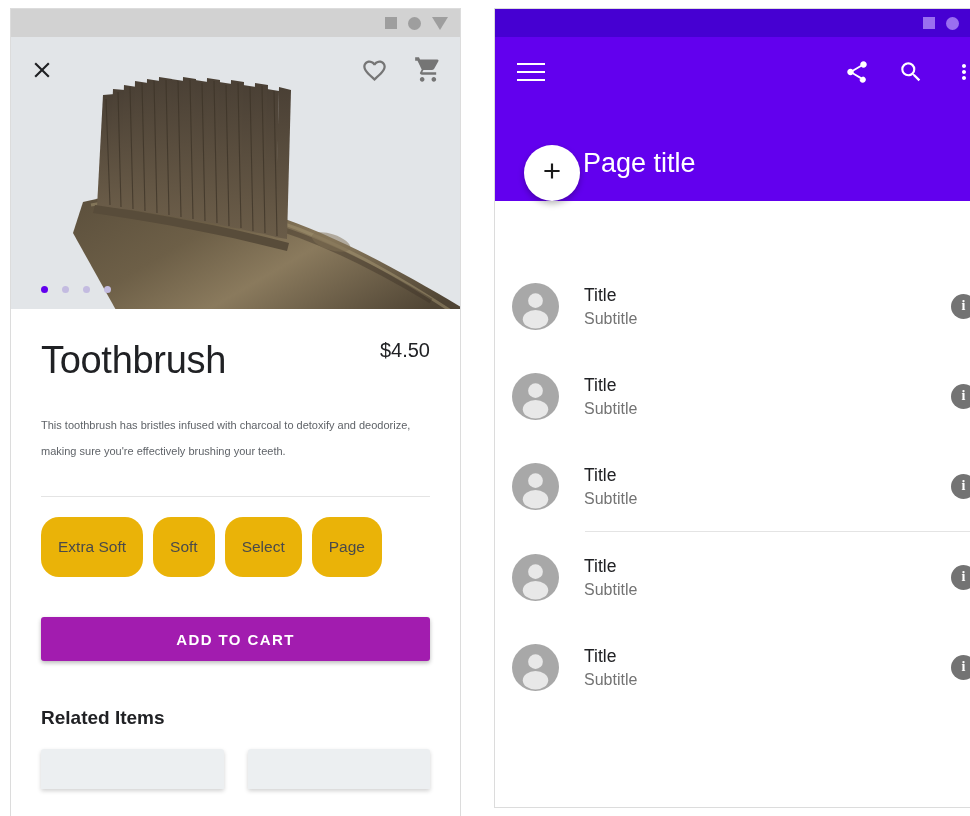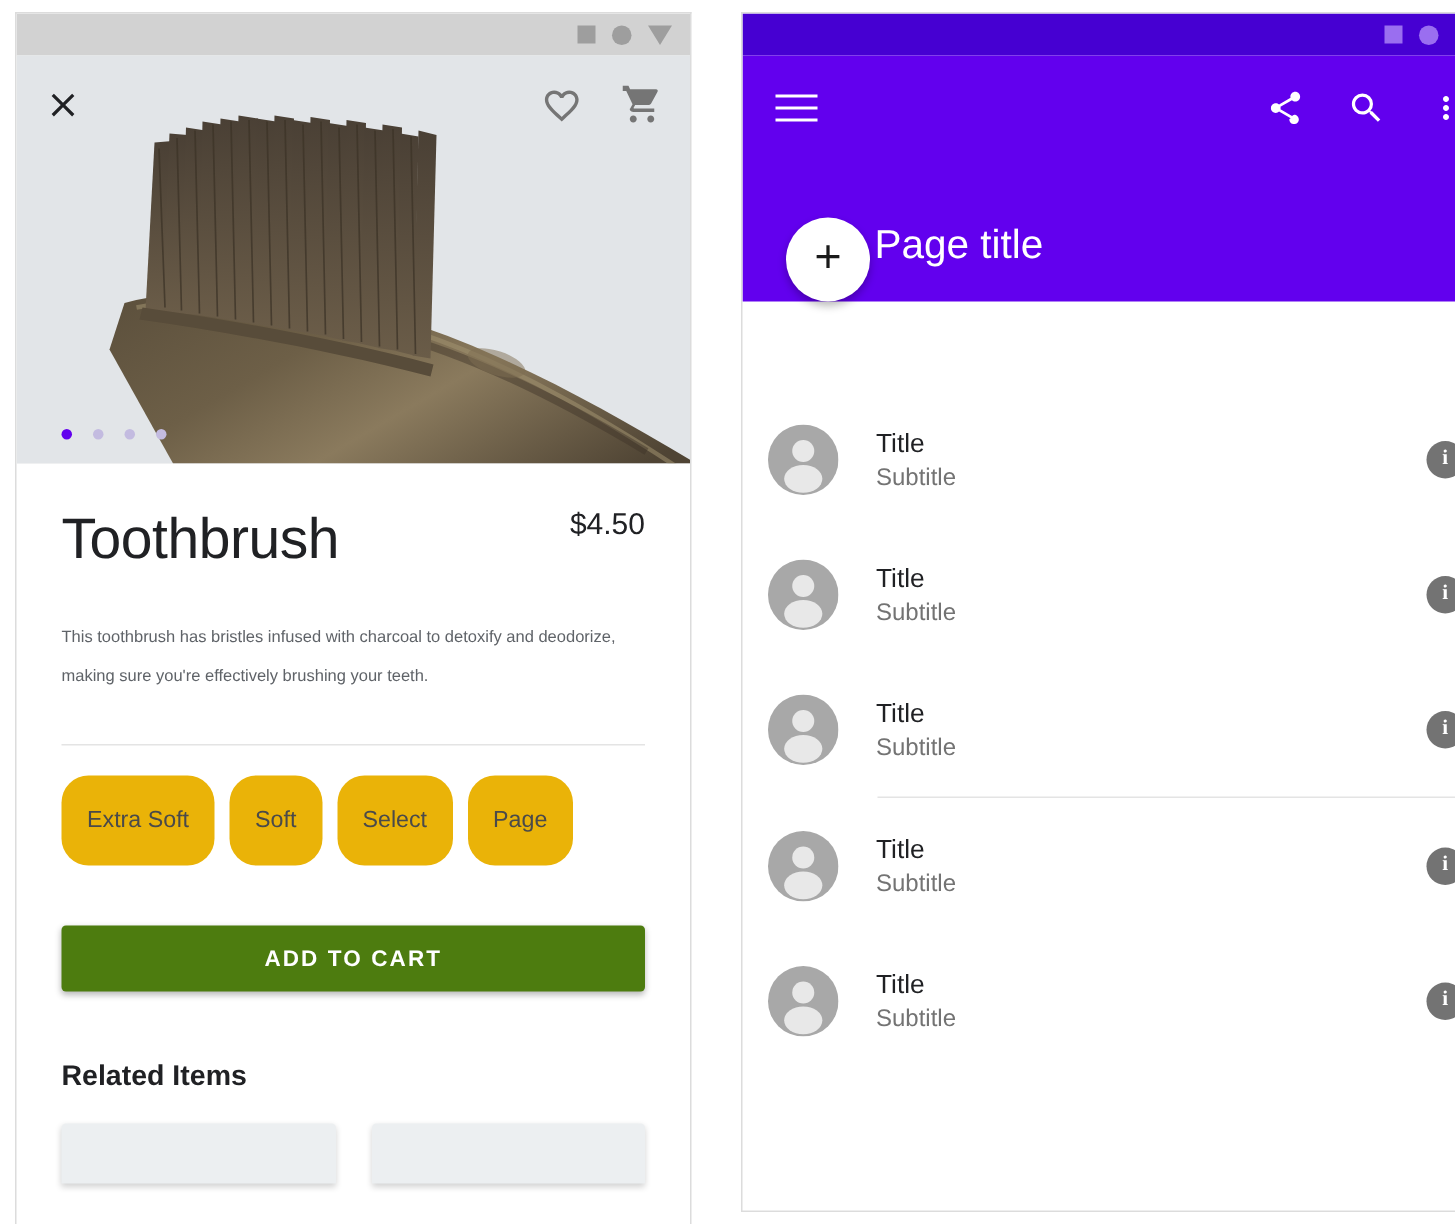--- a/index.html
+++ b/index.html
@@ -132,21 +132,21 @@
     display: flex;
     align-items: center;
     padding: 12px 17px;
     font-size: 15.5px;
     color: #4a4a4a;
     white-space: nowrap;
   }
   .cta {
     margin-top: 40px;
     height: 44px;
-    background: #4d7c0f;
+    background: #a21caf;
     border-radius: 3px;
     display: flex;
     align-items: center;
     justify-content: center;
     color: #ffffff;
     font-size: 15px;
     font-weight: bold;
     letter-spacing: 1.4px;
     box-shadow: 0 2px 4px rgba(0,0,0,0.28);
     cursor: pointer;

